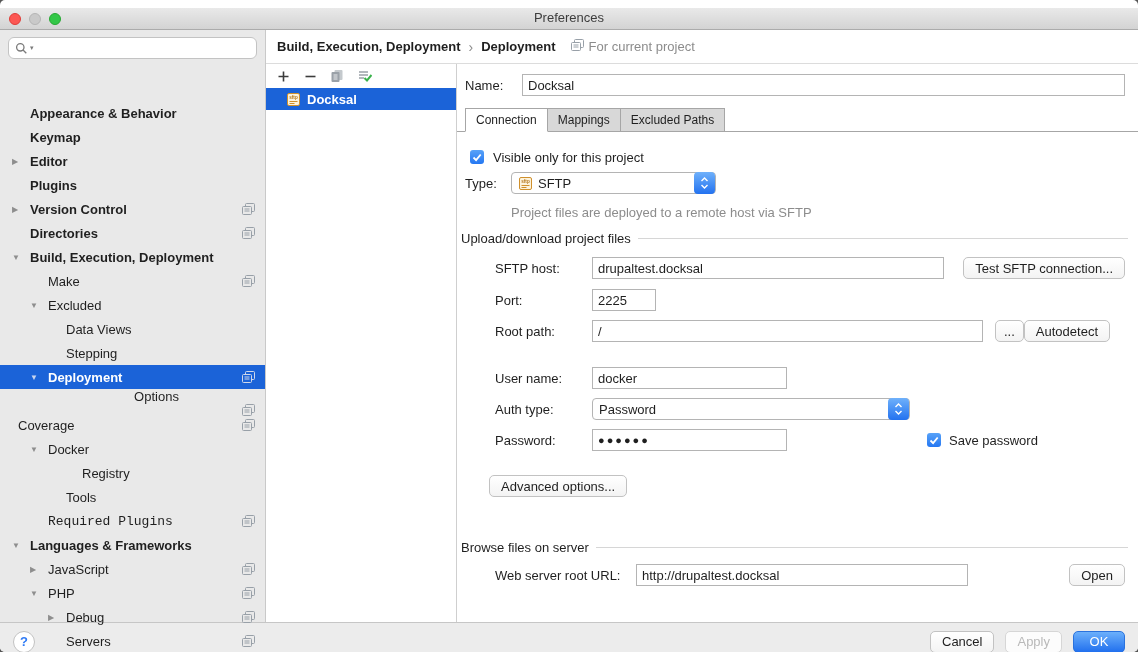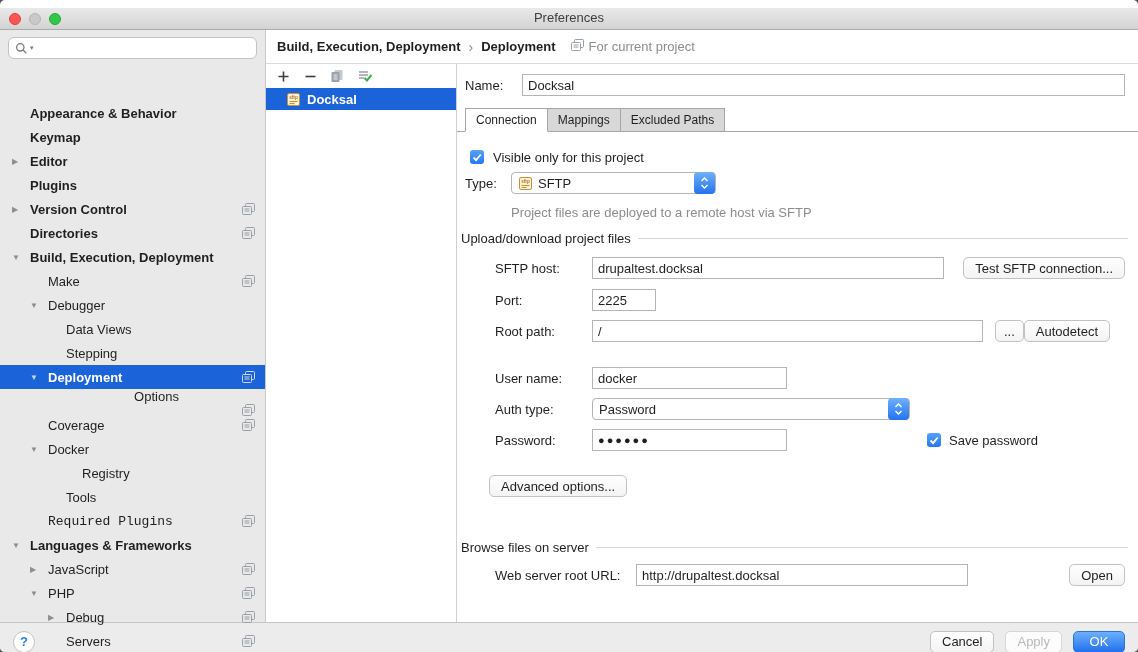--- a/index.html
+++ b/index.html
@@ -185,21 +185,21 @@
             <span class="proj-icon">
               <svg width="13" height="13" viewBox="0 0 13 13">
                 <rect x="3.5" y="0.5" width="9" height="8" rx="1" fill="none" stroke="#98a0a8"></rect>
                 <rect x="0.5" y="3.5" width="9" height="8" rx="1" fill="#e9e9e9" stroke="#98a0a8"></rect>
                 <path d="M2.5 6h5 M2.5 8h5" stroke="#98a0a8" stroke-width="1"></path>
               </svg>
             </span>
           </div>
           <div class="tree-row" style="padding-left: 30px;">
             <span class="tree-arrow">▼</span>
-            <span class="tree-label">Debugger</span>
+            <span class="tree-label">Excluded</span>
           </div>
           <div class="tree-row" style="padding-left: 48px;">
             <span class="tree-arrow"></span>
             <span class="tree-label">Data Views</span>
           </div>
           <div class="tree-row" style="padding-left: 48px;">
             <span class="tree-arrow"></span>
             <span class="tree-label">Stepping</span>
           </div>
           <div class="tree-row selected" style="padding-left: 30px;">
@@ -217,21 +217,21 @@
             <span class="tree-arrow"></span>
             <span class="tree-label">Options</span>
             <span class="proj-icon">
               <svg width="13" height="13" viewBox="0 0 13 13">
                 <rect x="3.5" y="0.5" width="9" height="8" rx="1" fill="none" stroke="#98a0a8"></rect>
                 <rect x="0.5" y="3.5" width="9" height="8" rx="1" fill="#e9e9e9" stroke="#98a0a8"></rect>
                 <path d="M2.5 6h5 M2.5 8h5" stroke="#98a0a8" stroke-width="1"></path>
               </svg>
             </span>
           </div>
-          <div class="tree-row" style="padding-left: 30px;">
+          <div class="tree-row" style="">
             <span class="tree-arrow"></span>
             <span class="tree-label">Coverage</span>
             <span class="proj-icon">
               <svg width="13" height="13" viewBox="0 0 13 13">
                 <rect x="3.5" y="0.5" width="9" height="8" rx="1" fill="none" stroke="#98a0a8"></rect>
                 <rect x="0.5" y="3.5" width="9" height="8" rx="1" fill="#e9e9e9" stroke="#98a0a8"></rect>
                 <path d="M2.5 6h5 M2.5 8h5" stroke="#98a0a8" stroke-width="1"></path>
               </svg>
             </span>
           </div>

